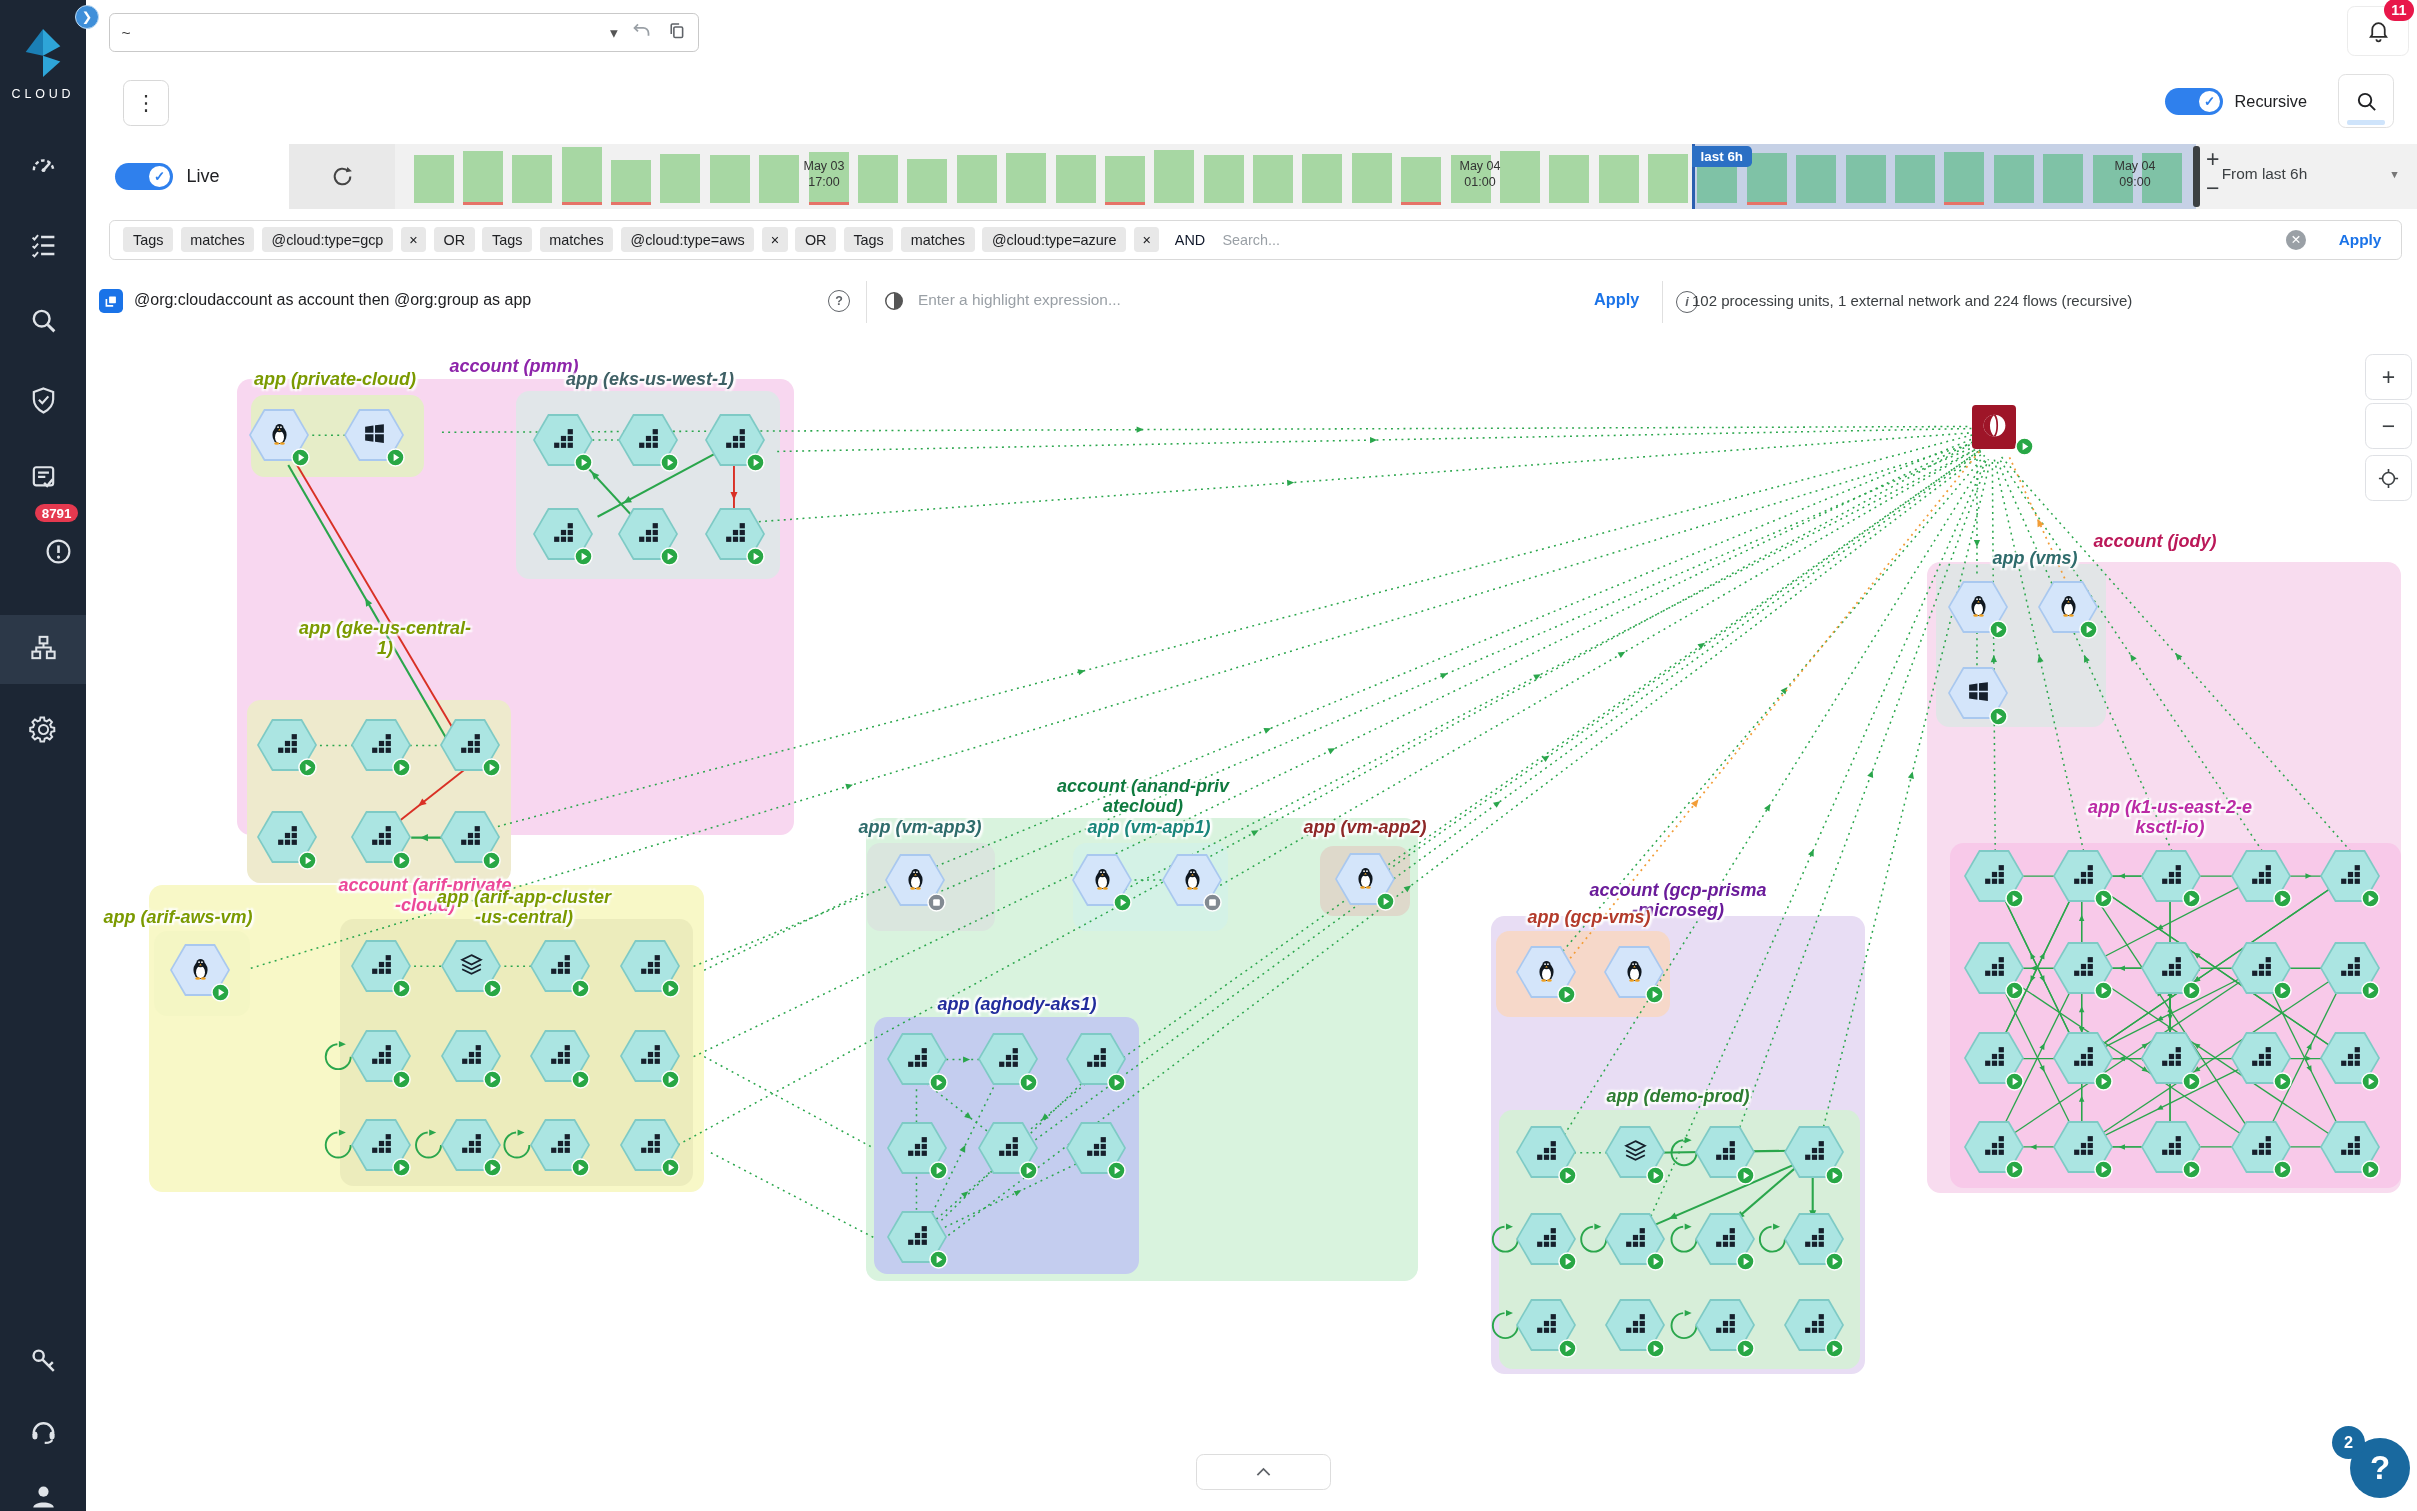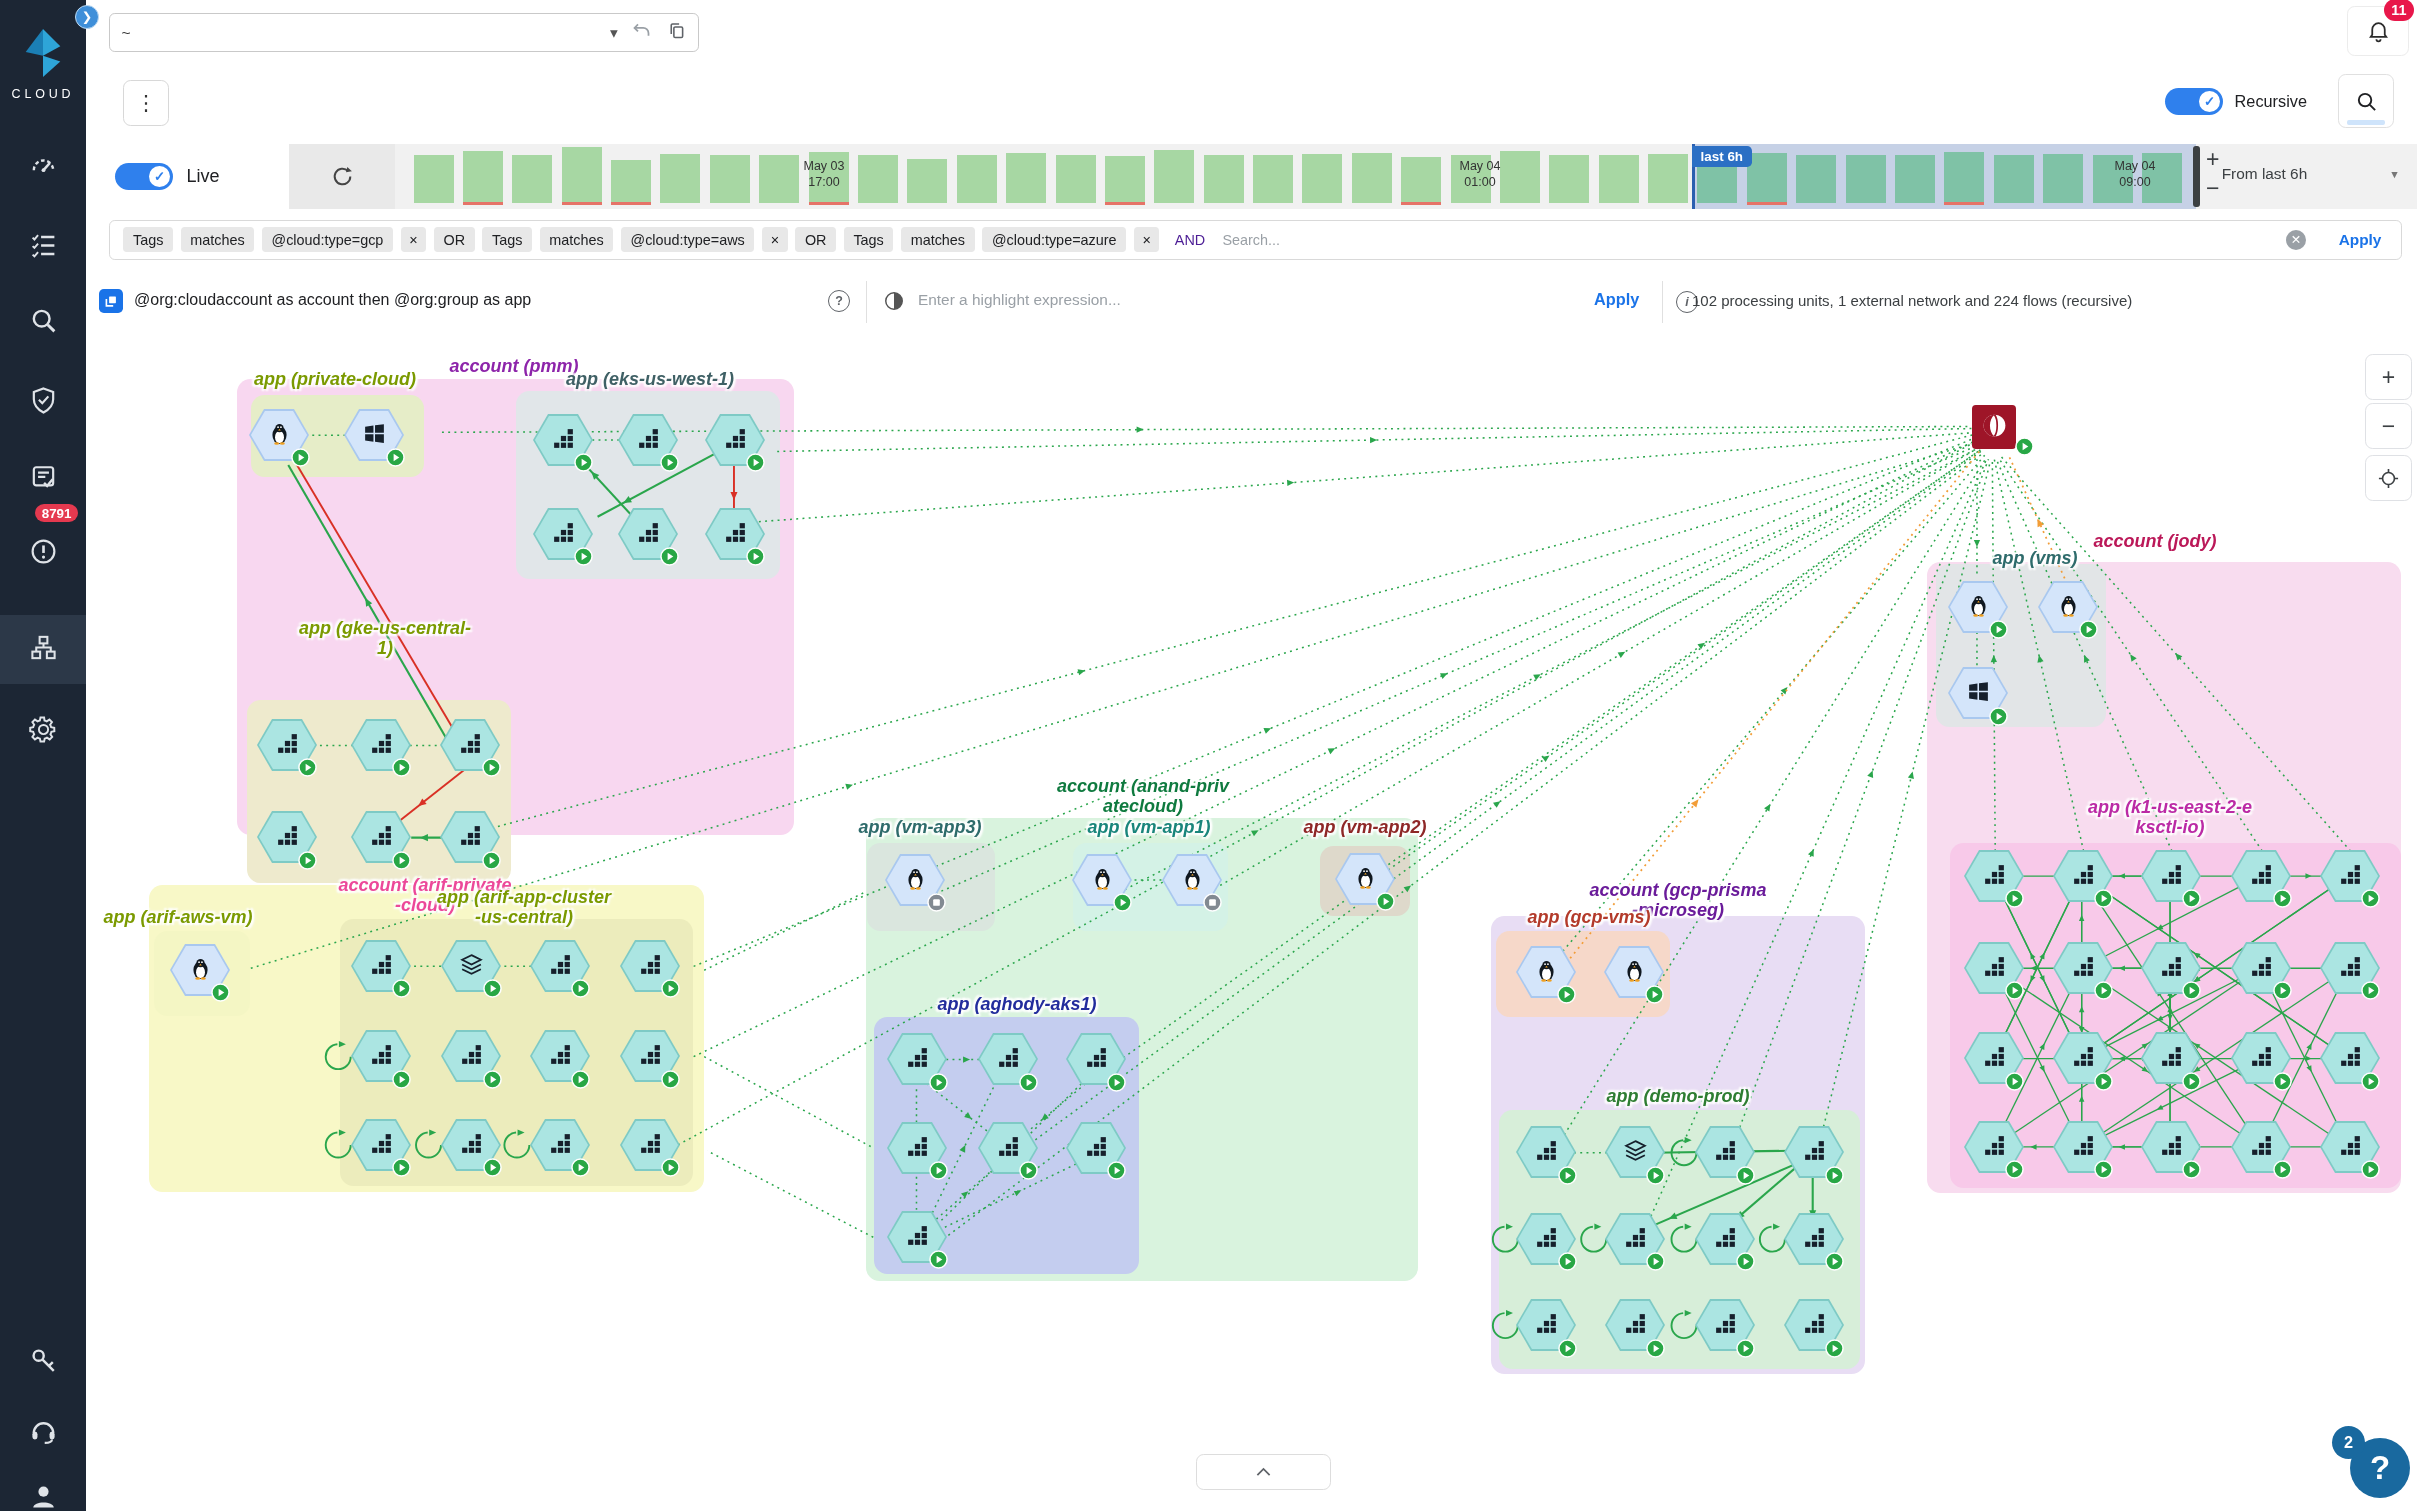--- a/index.html
+++ b/index.html
@@ -41,21 +41,21 @@
   .tdate{position:absolute;top:15.4px;transform:translateX(-50%);text-align:center;font-size:12.5px;color:#333;line-height:1.25;z-index:3;}
   #thandle{position:absolute;top:1.9px;width:6.7px;height:61px;background:#3c4043;border-radius:2.9px;}
   .tzoom{position:absolute;font-size:23px;color:#3c4043;}
   #range-wrap{position:absolute;right:17.3px;top:21px;width:178px;display:flex;justify-content:space-between;align-items:center;font-size:15.4px;color:#3c4043;}
   #range-wrap .caret{font-size:10.6px;color:#777;}
   
   #filterrow{top:209px;height:63px;}
   #filter-box{position:absolute;left:23px;top:10.6px;right:15.4px;height:40px;border:1px solid #d9d9d9;border-radius:5.8px;display:flex;align-items:center;padding:0 13.4px;gap:7.7px;box-sizing:border-box;}
   .pill{background:#e8e8e8;color:#202124;font-size:14.4px;padding:4.8px 9.6px;border-radius:3.8px;white-space:nowrap;}
   .pill.x{padding:4.8px 8.6px;}
-  .andlab{color:#4c1d95;font-size:14.4px;margin-left:7.7px;}
+  .andlab{color:#0f172a;font-size:14.4px;margin-left:7.7px;}
   .searchph{color:#9aa0a6;font-size:14.4px;margin-left:9.6px;flex:1;}
   #filter-clear{width:20px;height:20px;border-radius:50%;background:#9aa0a6;color:#fff;font-size:12.5px;display:flex;align-items:center;justify-content:center;margin-right:25px;}
   #filter-apply{color:#1a73e8;font-size:15.4px;font-weight:bold;margin-right:5.8px;}
   #queryrow{top:273px;height:58px;border-bottom:1px solid #e3e3e3;}
   #query-icon{position:absolute;left:13.4px;top:16.3px;width:24px;height:24px;background:#1a73e8;border-radius:4.8px;display:flex;align-items:center;justify-content:center;}
   #query-text{position:absolute;left:48px;top:18px;font-size:16px;color:#202124;}
   .qcircle{position:absolute;width:20px;height:20px;border:1.5px solid #5f6368;border-radius:50%;color:#5f6368;font-size:12.5px;font-weight:bold;display:flex;align-items:center;justify-content:center;}
   .vdiv{position:absolute;top:7.7px;height:42px;width:1px;background:#e0e0e0;}
   #hl-ph{position:absolute;left:832px;top:18px;font-size:15.4px;color:#9aa0a6;}
   #query-apply{position:absolute;left:1508px;top:17.3px;color:#1a73e8;font-size:16.3px;font-weight:bold;}
@@ -123,21 +123,21 @@
               <path d="M8.2 11.4 11 14.2 16 8.6" fill="none" stroke="currentColor" stroke-width="1.8"></path>
             </svg></span>
         </div>
         <div class="snav" style="top: 445px;">
           <span><svg width="29" height="29" viewBox="0 0 24 24">
               <rect x="4" y="3.5" width="16" height="15" rx="2" fill="none" stroke="currentColor" stroke-width="1.8"></rect>
               <path d="M7.5 8h9M7.5 11.5h6" stroke="currentColor" stroke-width="1.8"></path>
               <path d="M12.5 16.5 15 19l4.5-5.5" fill="none" stroke="currentColor" stroke-width="2"></path>
             </svg></span>
         </div>
-        <div class="snav" style="top: 519px;">
+        <div class="snav" style="top: 519px; padding-left: 15px;">
           <span><svg width="29" height="29" viewBox="0 0 24 24">
               <circle cx="12" cy="12" r="9" fill="none" stroke="currentColor" stroke-width="1.8"></circle>
               <path d="M12 7v6.2" stroke="currentColor" stroke-width="2.2"></path>
               <circle cx="12" cy="16.6" r="1.3" fill="currentColor"></circle>
             </svg></span>
           <div class="sbadge">8791</div>
         </div>
         <div class="snav active" style="top: 615px;">
           <span><svg width="29" height="29" viewBox="0 0 24 24">
               <g fill="none" stroke="currentColor" stroke-width="1.7">

